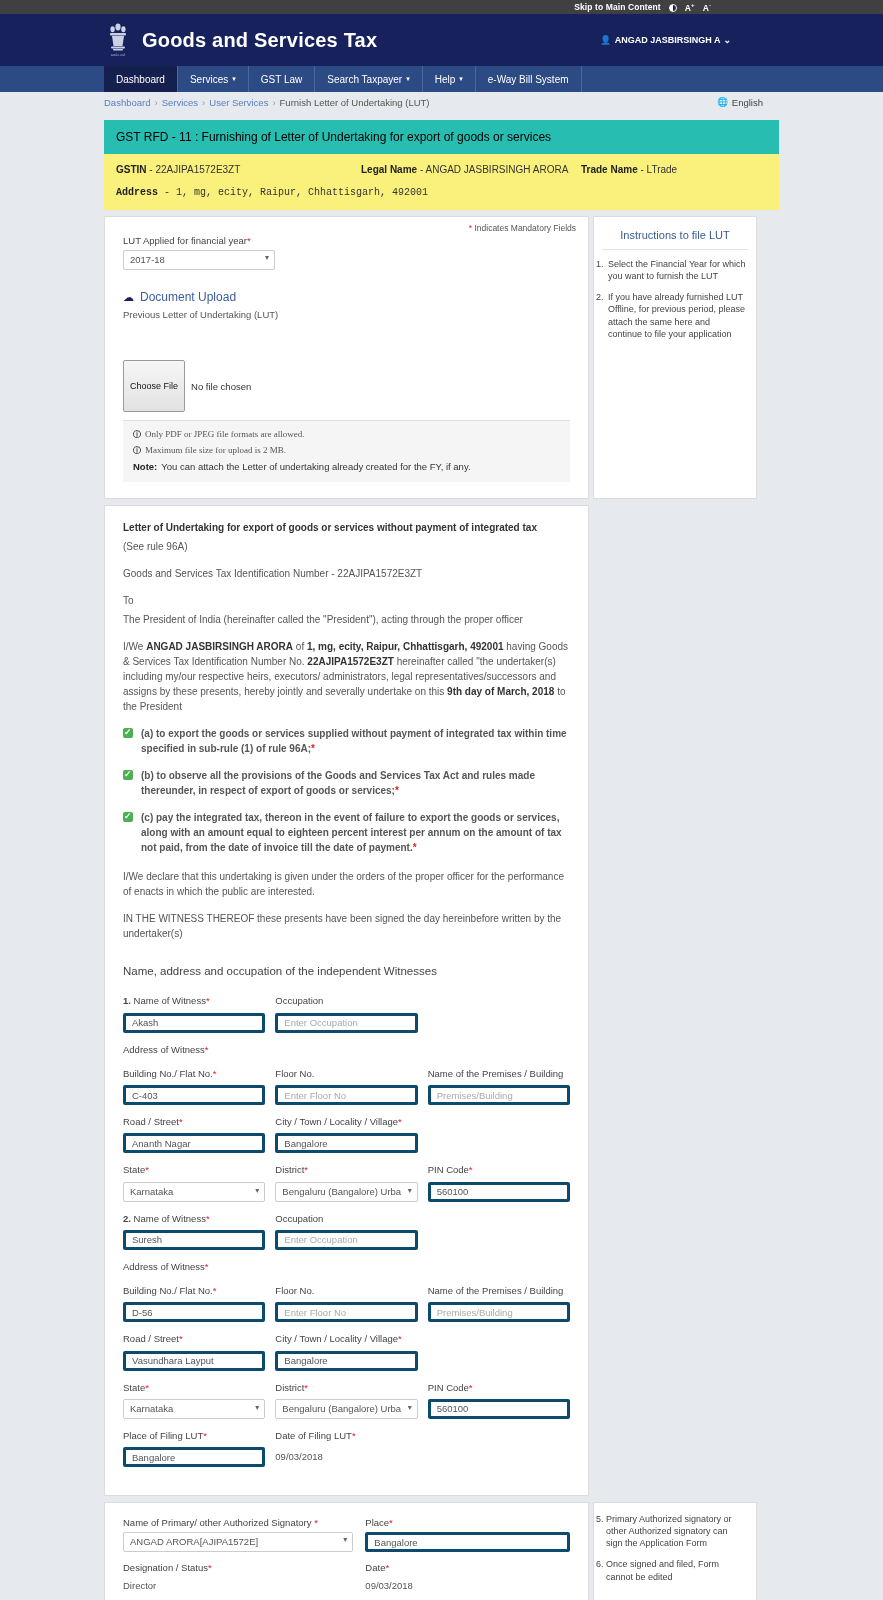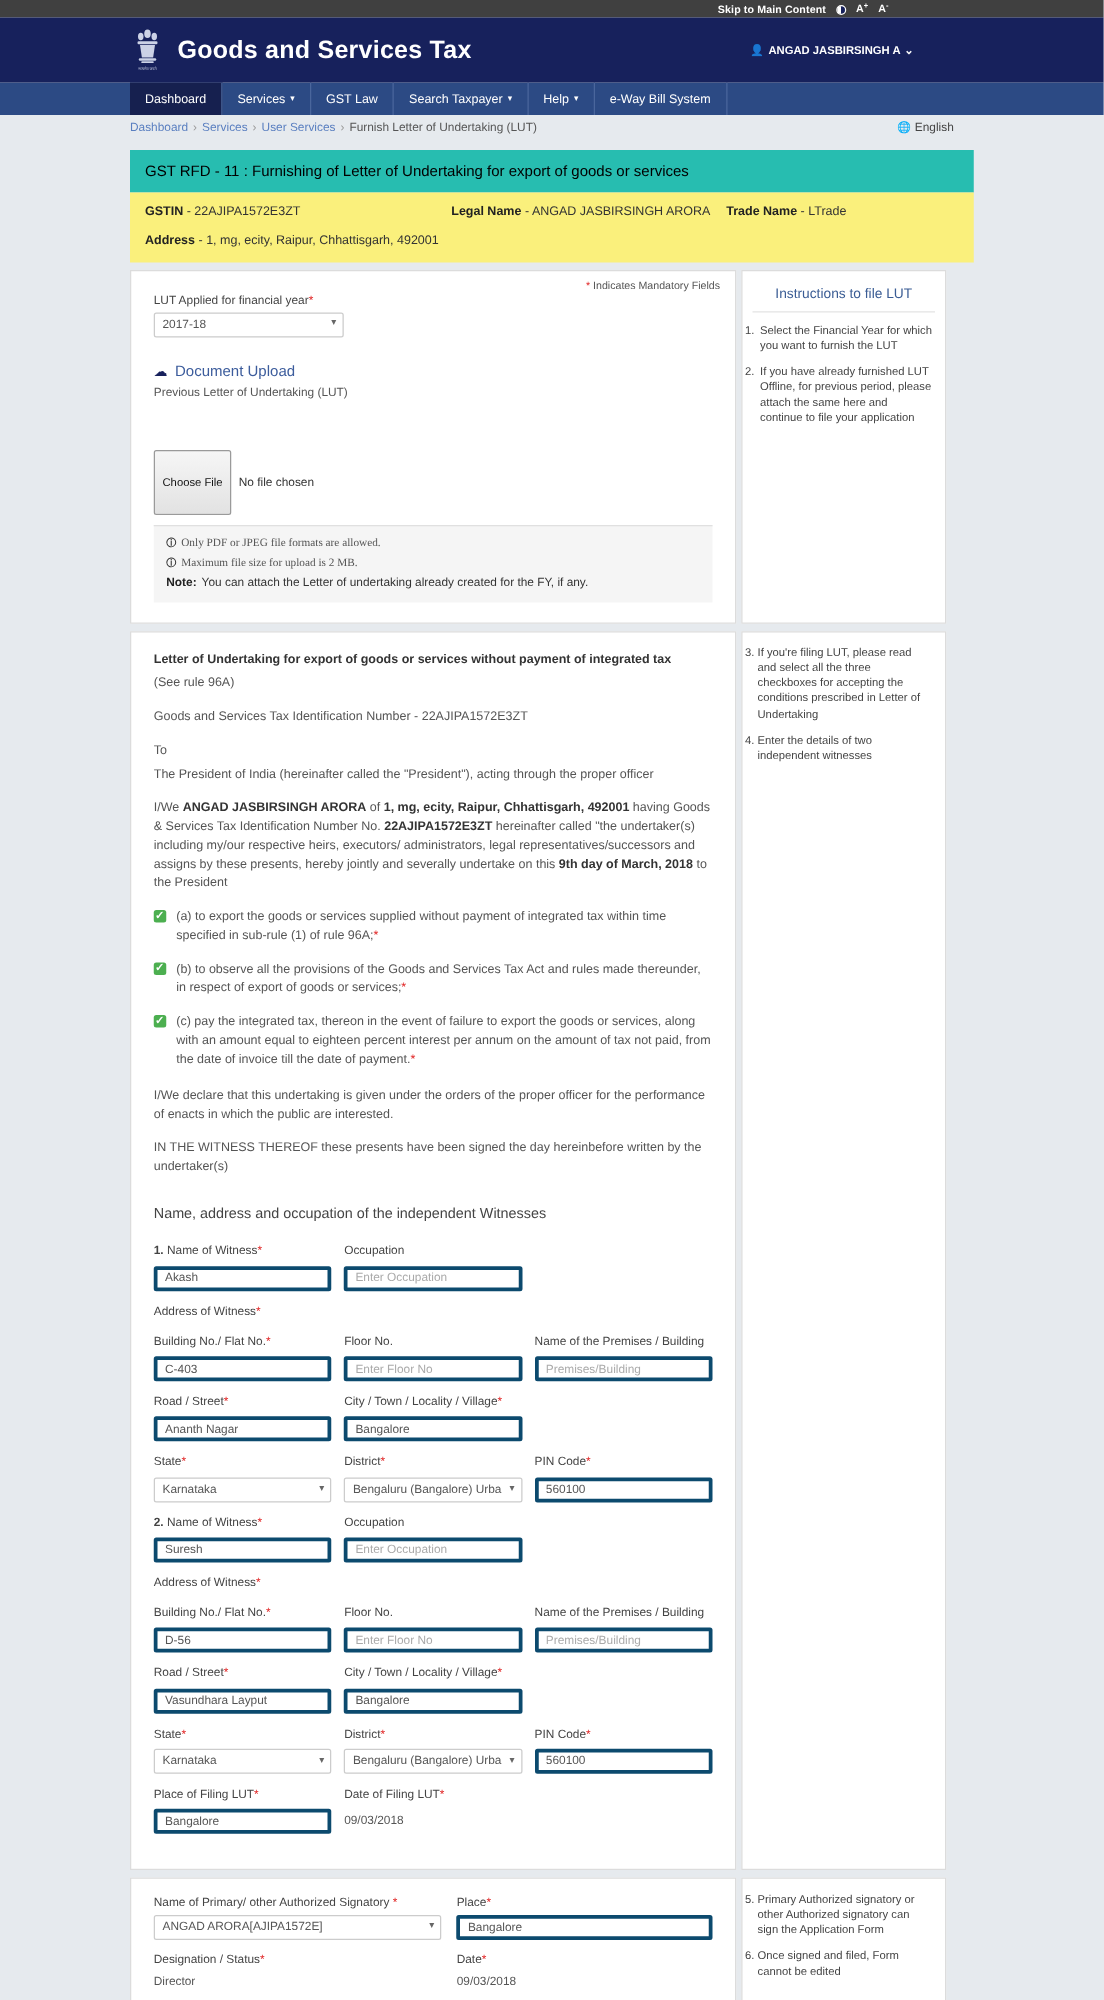--- a/index.html
+++ b/index.html
@@ -122,21 +122,21 @@
   }
 
   
   .info-yellow {
     background: #faf07c;
     padding: 10px 12px 12px 12px;
     font-size: 10px;
     color: #333;
   }
   .info-row { display:flex; margin-bottom: 12px; }
-  .info-row:last-child { margin-bottom: 0; }
+  .info-row:last-child { margin-bottom: 0; font-family: Liberation Mono, monospace; }
   .lbl-b { font-weight: bold; color:#222; }
   .f-gstin { width: 245px; }
   .f-legal { width: 220px; }
 
   
   .cols { display:flex; gap: 4px; margin-top: 6px; align-items: stretch; }
   .col-left { width: 485px; background:#fff; border:1px solid #dcdcdc; }
   .col-right { width: 164px; background:#fff; border:1px solid #dcdcdc; }
 
   .mandatory-note {
@@ -239,21 +239,21 @@
     border-radius:2px;
     position:relative;
     margin-top:2px;
     cursor:pointer;
   }
   .chk:after {
     content:"✓";
     position:absolute; left:1px; top:-2px;
     color:#fff; font-size:9px; font-weight:bold;
   }
-  .chk-txt { flex:1; }
+  .chk-txt { flex:1;font-weight:bold; }
 
   .wit-h {
     font-size: 11.5px;
     color:#444;
     margin: 22px 0 14px 0;
   }
 
   
   .frow { display:flex; margin-bottom: 10px; }
   .fcell { margin-right: 10px; }
@@ -609,26 +609,20 @@
             </div>
             <div class="fcell c2">
               <label class="fl"><span>Date of Filing LUT</span><span class="star">*</span></label>
               <div class="fstatic">09/03/2018</div>
             </div>
             <div class="fcell c3"></div>
           </div>
         </div>
       </div>
 
-      <div class="col-right">
-        <ol class="instr-list-cont" start="3">
-          <li>If you're filing LUT, please read and select all the three checkboxes for accepting the conditions prescribed in Letter of Undertaking</li>
-          <li>Enter the details of two independent witnesses</li>
-        </ol>
-      </div>
     </div>
 
     <div class="cols">
       <div class="col-left">
         <div class="sig-pad">
           <div class="sig-row">
             <div class="sig-c1">
               <label class="fl"><span>Name of Primary/ other Authorized Signatory</span> <span class="star">*</span></label>
               <div class="sel-wrap">
                   <div class="sel" style="line-height:18px;">ANGAD ARORA[AJIPA1572E]</div>

